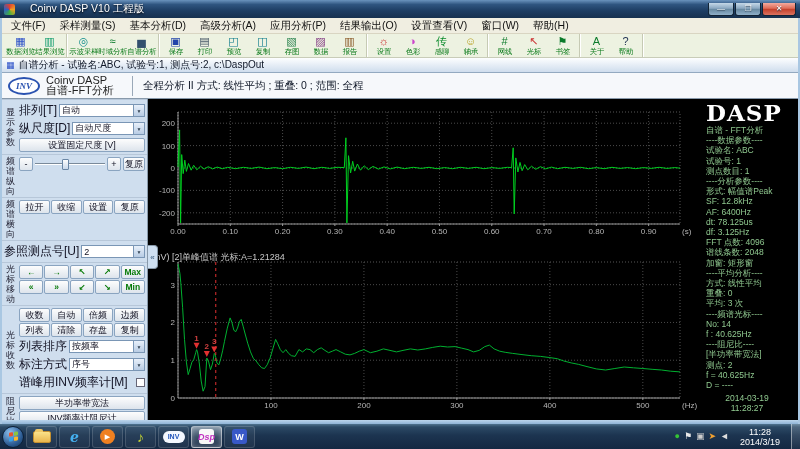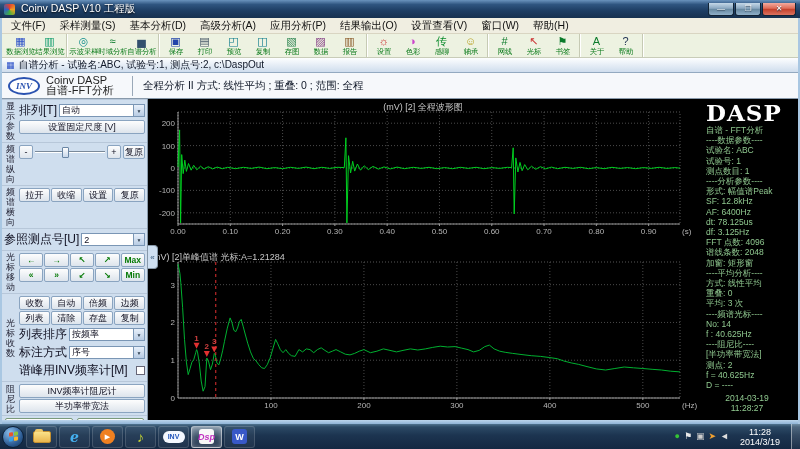--- a/index.html
+++ b/index.html
@@ -1,21 +1,21 @@
 <!DOCTYPE html>
 <html><head>
 <meta charset="utf-8">
 <style>
 *{margin:0;padding:0;box-sizing:border-box;font-family:"Liberation Sans","DejaVu Sans",sans-serif}
 html,body{width:800px;height:449px;overflow:hidden;background:#000}
 .screen{width:800px;height:449px;display:flex;flex-direction:column}
 
 .titlebar{height:18px;background:linear-gradient(#6a93bd 0%,#2f5580 25%,#1d3d63 60%,#16314f 100%);display:flex;align-items:center;padding:0 4px;color:#fff;flex:none}
 .title-icon{width:11px;height:11px;border-radius:2px;background:conic-gradient(#e04030,#f0a020,#40b040,#3060c0,#e04030);flex:none}
-.title-text{font-size:10.5px;margin-left:6px;text-shadow:0 1px 2px #000;white-space:nowrap}
+.title-text{font-size:10.5px;margin-left:15px;text-shadow:0 1px 2px #000;white-space:nowrap}
 .win-btns{margin-left:auto;display:flex}
 .win-btn{width:26px;height:13px;border:1px solid #122436;border-top:none;border-radius:0 0 3px 3px;background:linear-gradient(#c5d8e8,#8aa7c0 45%,#65879f 50%,#8fb0ca);color:#fff;font-size:8px;line-height:11px;text-align:center;margin-left:1px;text-shadow:0 1px 1px #234}
 .win-btn.close{width:34px;background:linear-gradient(#f4ab9f,#de6a56 45%,#c23e29 50%,#da7360)}
 
 .chrome{flex:1;display:flex;flex-direction:column;border-left:2px solid #a9c7e2;border-right:2px solid #a9c7e2;min-height:0}
 .menubar{height:16px;background:#f0eee1;display:flex;align-items:center;font-size:10.5px;color:#111;padding-left:2px;border-bottom:1px solid #d9d5c2;flex:none}
 .menu-item{padding:16px 7px;white-space:nowrap}
 .toolbar{height:24px;background:#edf2e1;display:flex;align-items:stretch;border-bottom:1px solid #c8ccb8;padding-left:2px;flex:none}
 .tgroup{display:flex;align-items:center;padding:0 2px;border-right:1px solid #c6cab4;box-shadow:1px 0 0 #fff}
 .titem{width:29px;display:flex;flex-direction:column;align-items:center;justify-content:center;cursor:default}
@@ -248,20 +248,27 @@
 参
 数</div>
           <div class="sect-body">
             <div class="row">
               <span class="rlab">排列[T]</span>
               <span class="select">
                 <span>自动</span>
                 <span class="sel-arrow">▼</span>
               </span>
             </div>
+            <div class="row">
+              <span class="rlab">纵尺度[D]</span>
+              <span class="select">
+                <span>自动尺度</span>
+                <span class="sel-arrow">▼</span>
+              </span>
+            </div>
             <button class="gbtn wide">设置固定尺度 [V]</button>
           </div>
         </div>
 
         <div class="sect">
           <div class="sect-label">频谱
 纵向</div>
           <div class="sect-body">
             <div class="row">
               <button class="gbtn sq">-</button>
@@ -360,36 +367,35 @@
               <span class="cb"></span>
             </div>
           </div>
         </div>
 
         <div class="sect">
           <div class="sect-label">阻
 尼
 比</div>
           <div class="sect-body">
+              <button class="gbtn wide">半功率带宽法</button>
               <button class="gbtn wide">INV频率计阻尼计</button>
-              <button class="gbtn wide">半功率带宽法</button>
             </div>
         </div>
 
         <div class="lp-bottom">
             <button class="abtn">重设参数[O]</button>
             <button class="abtn">后续计算</button>
           </div>
       </div>
 
       <div class="collapse-tab">«</div>
 
       <div class="charts">
         <div class="chart" style="height:150px">
-          <div class="chart-title ct-center">(mV) [2] 全程波形图</div>
           <svg id="chart-top" width="550" height="150" viewBox="0 0 550 150">
               <g stroke="#4a4a4a" stroke-dasharray="1,2">
                 <line x1="30" y1="13" x2="30" y2="125"></line>
                 <line x1="82.29166666666667" y1="13" x2="82.29166666666667" y2="125"></line>
                 <line x1="134.58333333333334" y1="13" x2="134.58333333333334" y2="125"></line>
                 <line x1="186.875" y1="13" x2="186.875" y2="125"></line>
                 <line x1="239.16666666666669" y1="13" x2="239.16666666666669" y2="125"></line>
                 <line x1="291.45833333333337" y1="13" x2="291.45833333333337" y2="125"></line>
                 <line x1="343.75" y1="13" x2="343.75" y2="125"></line>
                 <line x1="396.04166666666663" y1="13" x2="396.04166666666663" y2="125"></line>

